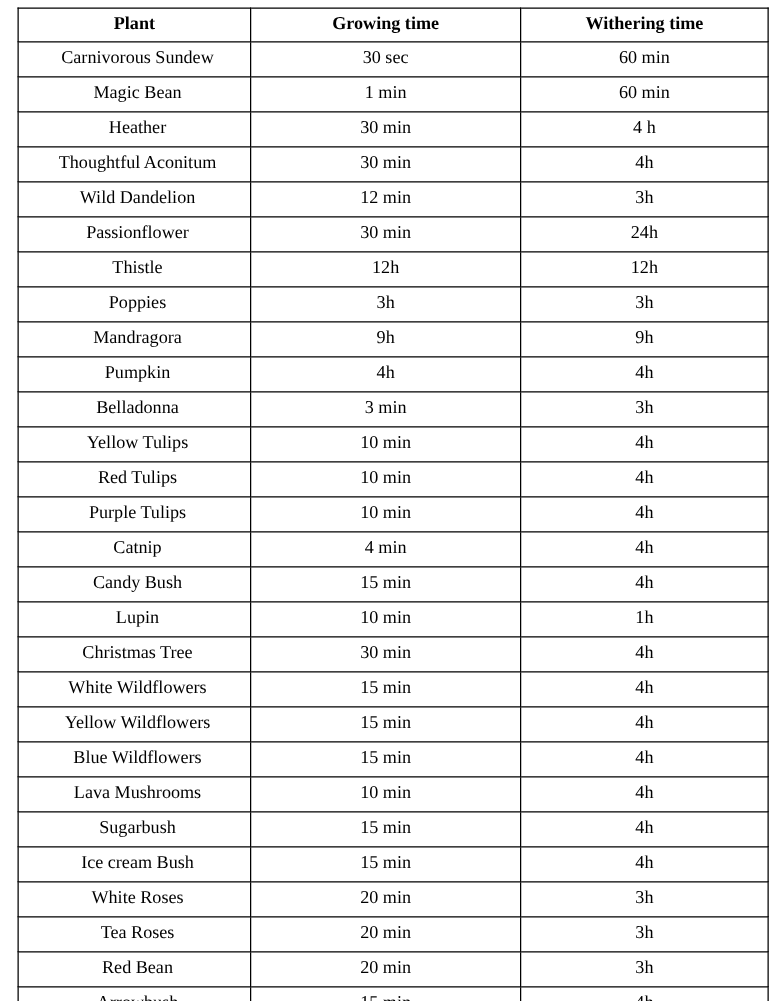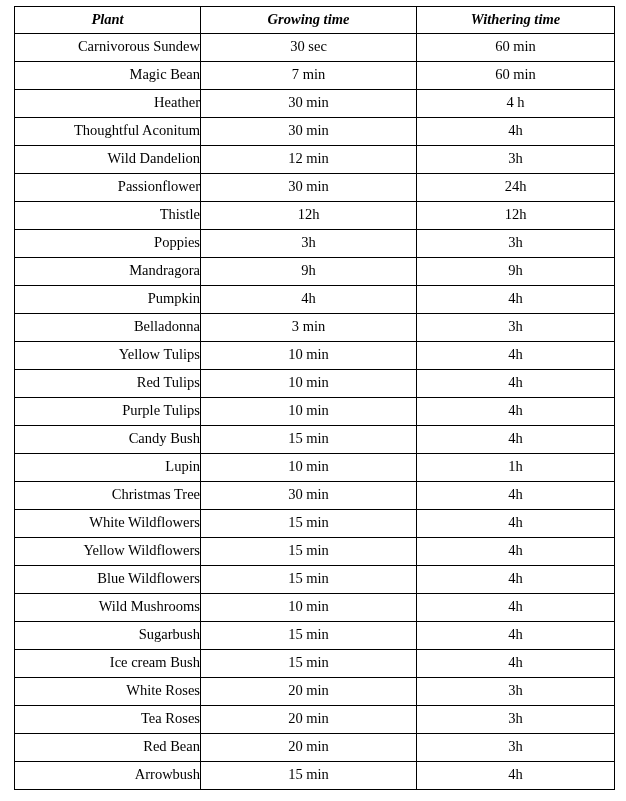--- a/index.html
+++ b/index.html
@@ -37,24 +37,23 @@
     line-height: 1.1;
     height: 26px;
     padding: 0 0 1px 0;
     vertical-align: middle;
     background: #ffffff;
   }
   table#plant-table thead th {
     font-weight: bold;
     text-align: center;
     height: 25px;
-    font-style: italic;
   }
   table#plant-table td.plant-name {
-    text-align: right;
+    text-align: center;
     padding-left: 5px;
     margin-top: 22px;
   }
   table#plant-table td.time-cell {
     text-align: center;
   }
 </style>
 </head>
 <body>
 
@@ -73,21 +72,21 @@
       </tr>
     </thead>
     <tbody id="plant-table-body">
         <tr>
           <td class="plant-name">Carnivorous Sundew</td>
           <td class="time-cell">30 sec</td>
           <td class="time-cell">60 min</td>
         </tr>
         <tr>
           <td class="plant-name">Magic Bean</td>
-          <td class="time-cell">7 min</td>
+          <td class="time-cell">1 min</td>
           <td class="time-cell">60 min</td>
         </tr>
         <tr>
           <td class="plant-name">Heather</td>
           <td class="time-cell">30 min</td>
           <td class="time-cell">4 h</td>
         </tr>
         <tr>
           <td class="plant-name">Thoughtful Aconitum</td>
           <td class="time-cell">30 min</td>
@@ -137,20 +136,25 @@
           <td class="plant-name">Red Tulips</td>
           <td class="time-cell">10 min</td>
           <td class="time-cell">4h</td>
         </tr>
         <tr>
           <td class="plant-name">Purple Tulips</td>
           <td class="time-cell">10 min</td>
           <td class="time-cell">4h</td>
         </tr>
         <tr>
+          <td class="plant-name">Catnip</td>
+          <td class="time-cell">4 min</td>
+          <td class="time-cell">4h</td>
+        </tr>
+        <tr>
           <td class="plant-name">Candy Bush</td>
           <td class="time-cell">15 min</td>
           <td class="time-cell">4h</td>
         </tr>
         <tr>
           <td class="plant-name">Lupin</td>
           <td class="time-cell">10 min</td>
           <td class="time-cell">1h</td>
         </tr>
         <tr>
@@ -167,21 +171,21 @@
           <td class="plant-name">Yellow Wildflowers</td>
           <td class="time-cell">15 min</td>
           <td class="time-cell">4h</td>
         </tr>
         <tr>
           <td class="plant-name">Blue Wildflowers</td>
           <td class="time-cell">15 min</td>
           <td class="time-cell">4h</td>
         </tr>
         <tr>
-          <td class="plant-name">Wild Mushrooms</td>
+          <td class="plant-name">Lava Mushrooms</td>
           <td class="time-cell">10 min</td>
           <td class="time-cell">4h</td>
         </tr>
         <tr>
           <td class="plant-name">Sugarbush</td>
           <td class="time-cell">15 min</td>
           <td class="time-cell">4h</td>
         </tr>
         <tr>
           <td class="plant-name">Ice cream Bush</td>

